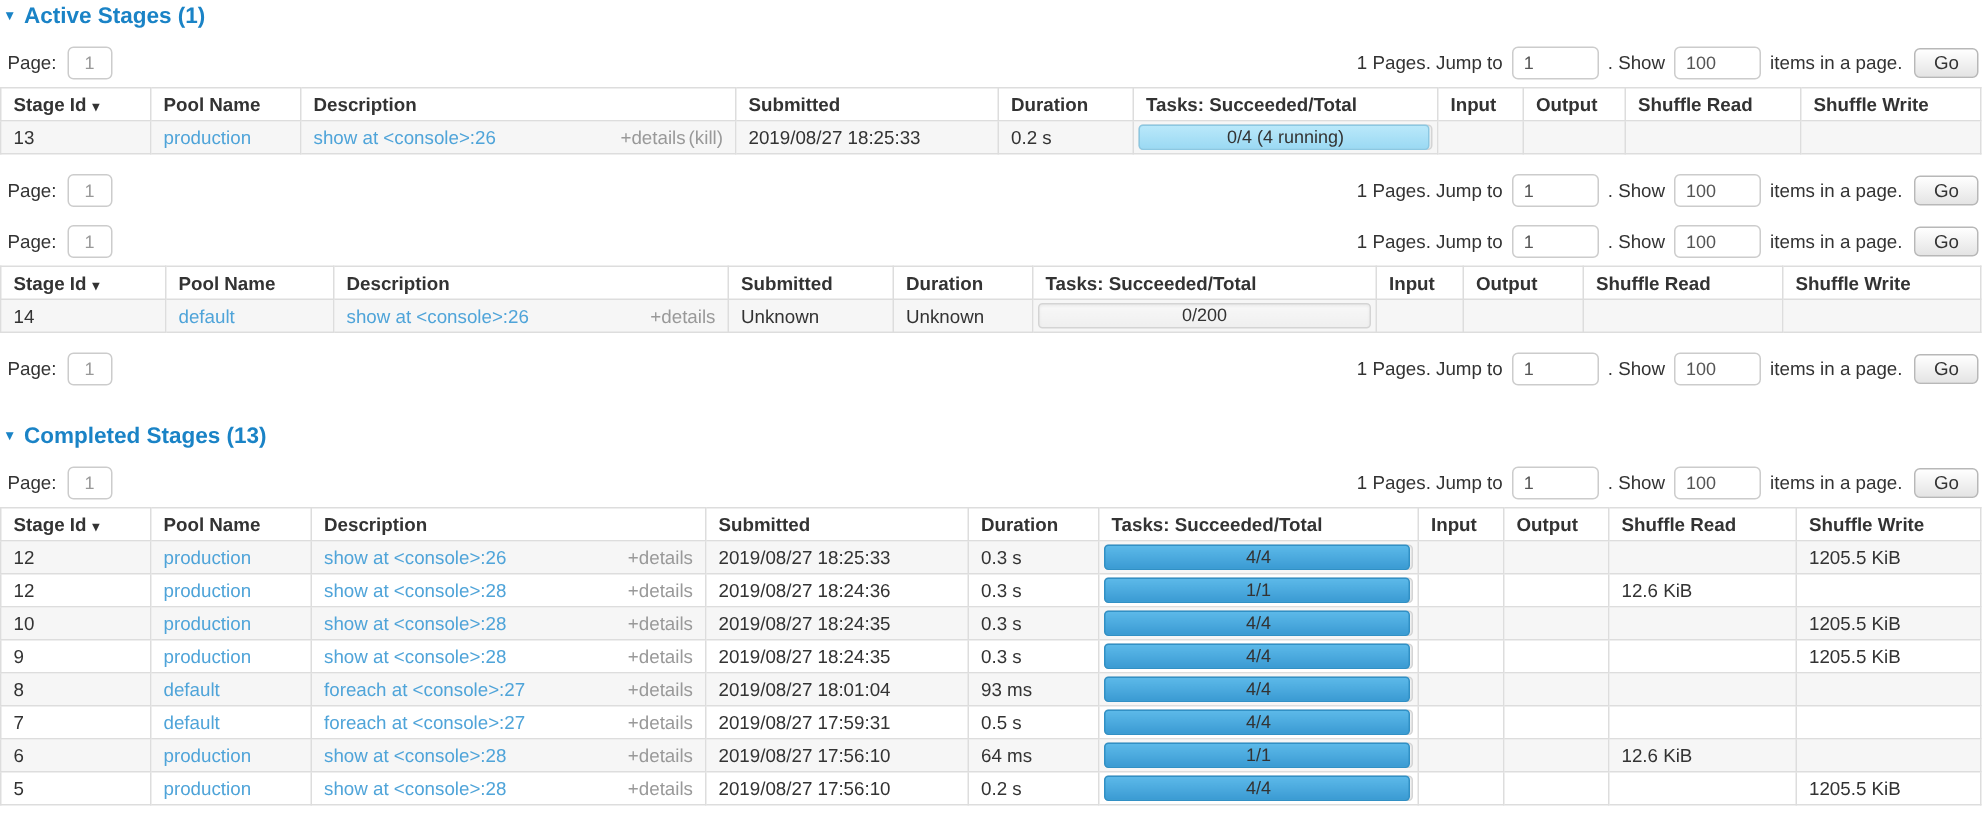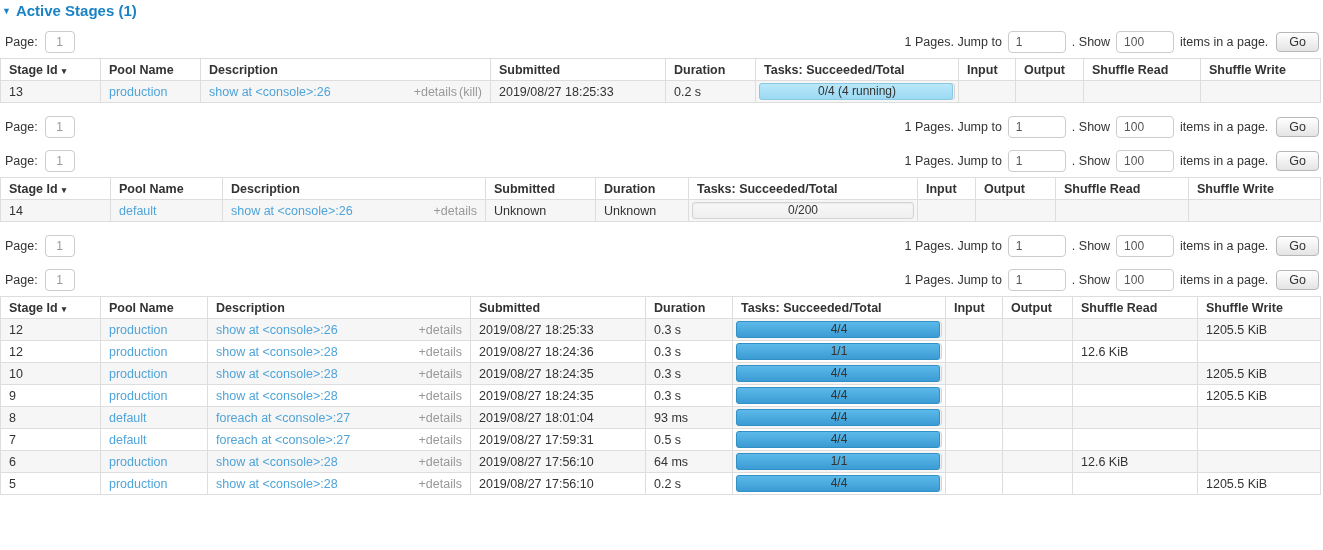--- a/index.html
+++ b/index.html
@@ -235,20 +235,21 @@
           <span>1 Pages. Jump to</span>
           <input class="jump" value="1" style="">
           <span>. Show</span>
           <input class="jump" value="100" style="">
           <span>items in a page.</span>
           <button class="go">Go</button>
         </div>
       </div>
     </section>
     <section>
+      <h4 class="section-title"><span class="arrow">▼</span><a class="title-link">Completed Stages (13)</a></h4>
       <div class="pager-row top">
         <div class="pager-left">
           <span>Page:</span>
           <input class="page-num" value="1" style="">
         </div>
         <div class="pager-right">
           <span>1 Pages. Jump to</span>
           <input class="jump" value="1" style="">
           <span>. Show</span>
           <input class="jump" value="100" style="">

